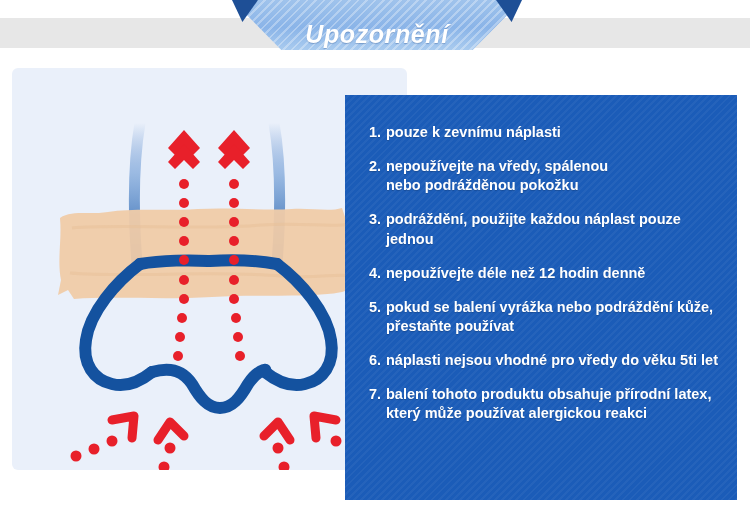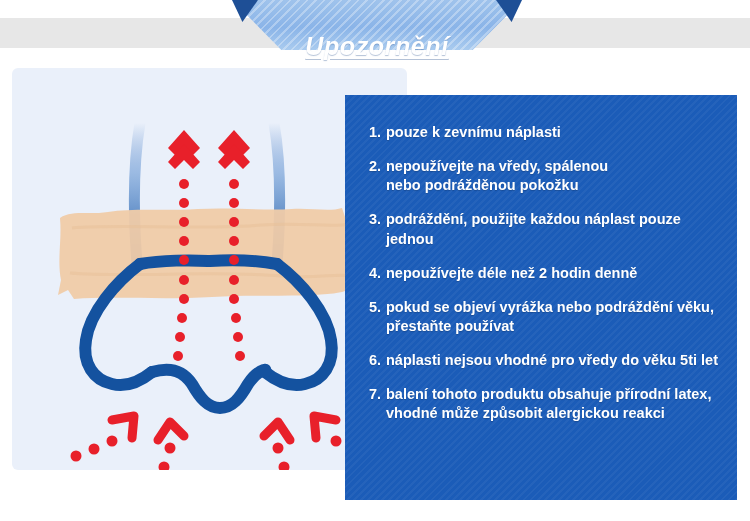--- a/index.html
+++ b/index.html
@@ -65,34 +65,33 @@
     right: 0px;
     top: 0px;
     width: 26px;
     height: 22px;
     background: #1e4f96;
     clip-path: polygon(0 0, 100% 0, 60% 100%);
   }
   #banner-title {
     position: absolute;
     left: 0;
-    top: 16px;
+    top: 4px;
     width: 290px;
     height: 60px;
     display: flex;
     align-items: center;
     justify-content: center;
     color: #ffffff;
     font-size: 25px;
     font-weight: bold;
     font-style: italic;
     letter-spacing: 0.6px;
     text-shadow: 0 1px 1px rgba(40,80,140,0.35);
     white-space: nowrap;
-    text-decoration: underline;
   }
 
   
   #illustration-panel {
     position: absolute;
     left: 12px;
     top: 68px;
     width: 395px;
     height: 402px;
     background: #eaf0fa;
@@ -285,30 +284,30 @@
       <span class="instruction-num">2.</span>
       <span class="instruction-text">nepoužívejte na vředy, spálenou
 nebo podrážděnou pokožku</span>
     </li>
     <li class="instruction-item">
       <span class="instruction-num">3.</span>
       <span class="instruction-text">podráždění, použijte každou náplast pouze jednou</span>
     </li>
     <li class="instruction-item">
       <span class="instruction-num">4.</span>
-      <span class="instruction-text">nepoužívejte déle než 2 hodin denně</span>
+      <span class="instruction-text">nepoužívejte déle než 12 hodin denně</span>
     </li>
     <li class="instruction-item">
       <span class="instruction-num">5.</span>
-      <span class="instruction-text">pokud se objeví vyrážka nebo podráždění věku,
+      <span class="instruction-text">pokud se balení vyrážka nebo podráždění kůže,
 přestaňte používat</span>
     </li>
     <li class="instruction-item">
       <span class="instruction-num">6.</span>
       <span class="instruction-text">náplasti nejsou vhodné pro vředy do věku 5ti let</span>
     </li>
     <li class="instruction-item">
       <span class="instruction-num">7.</span>
       <span class="instruction-text">balení tohoto produktu obsahuje přírodní latex,
-vhodné může způsobit alergickou reakci</span>
+který může používat alergickou reakci</span>
     </li>
   </ul>
 </div>
 
 </body></html>

